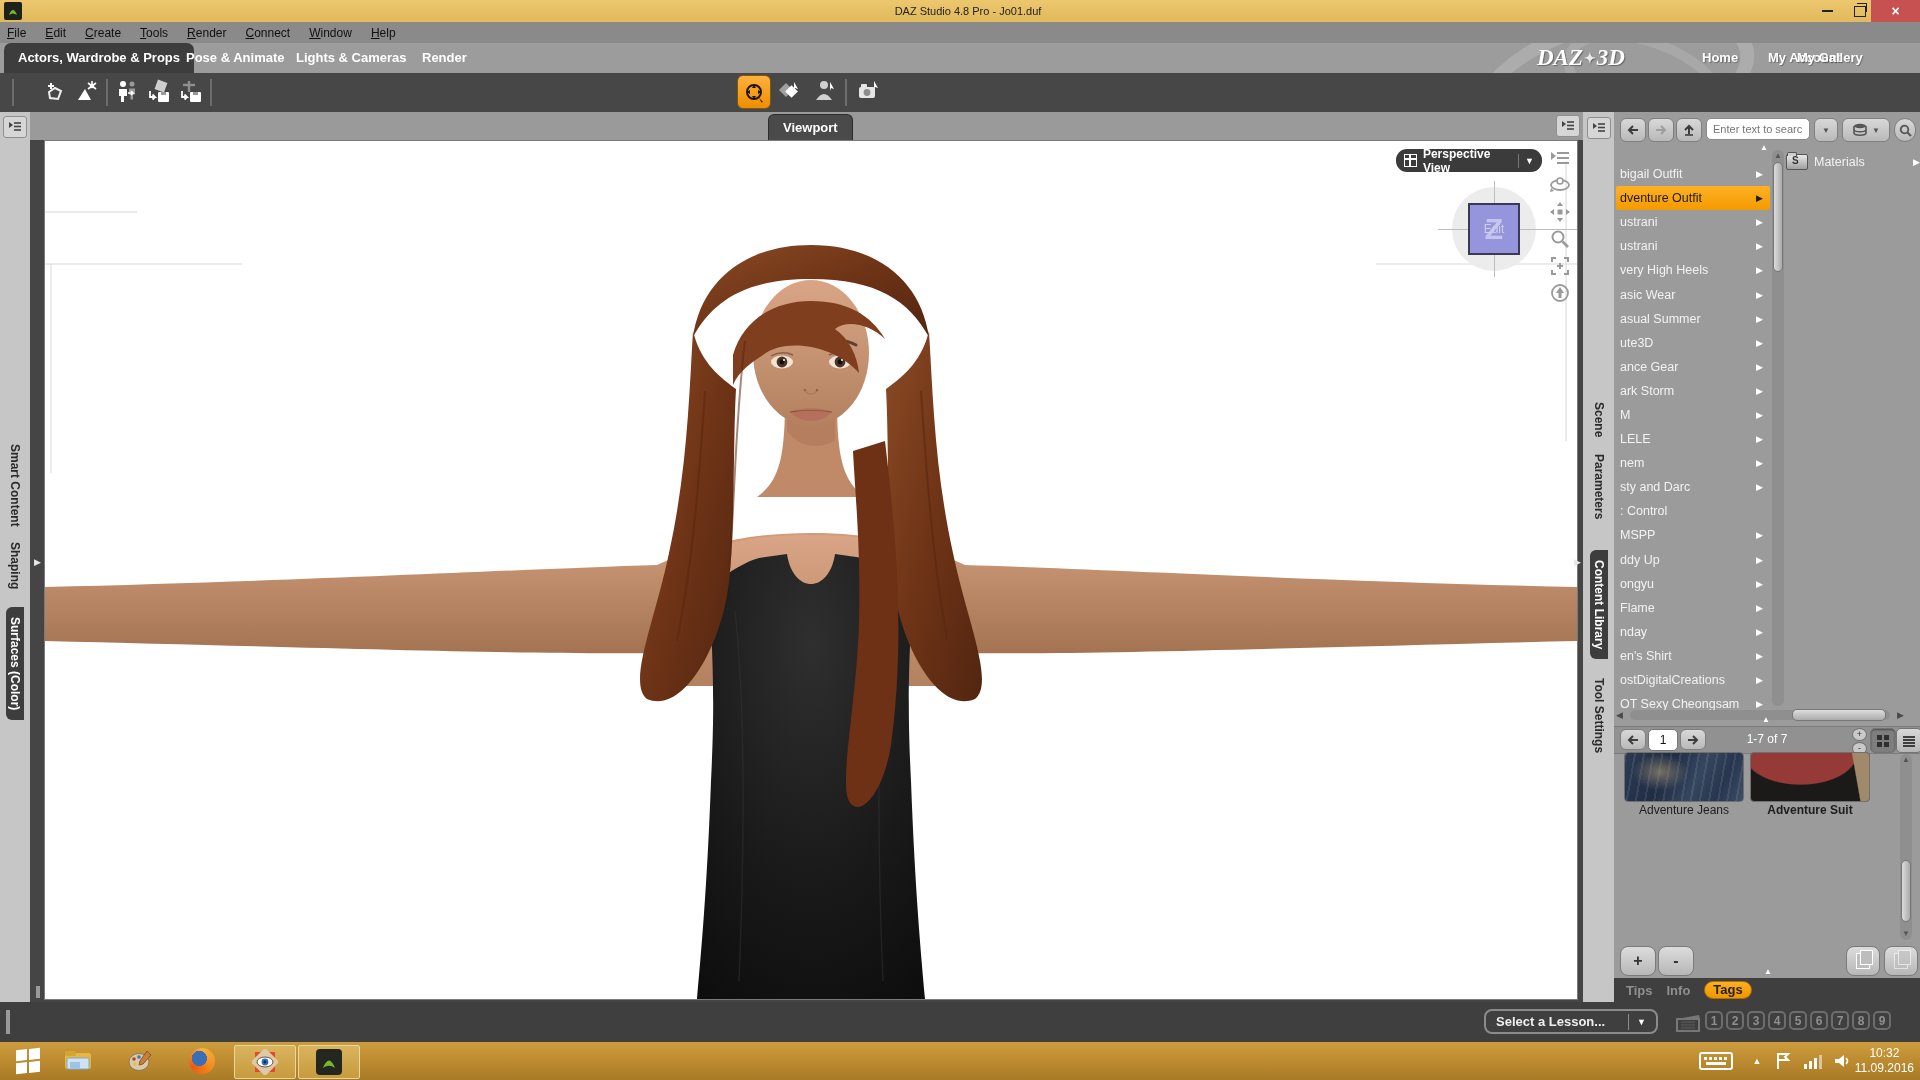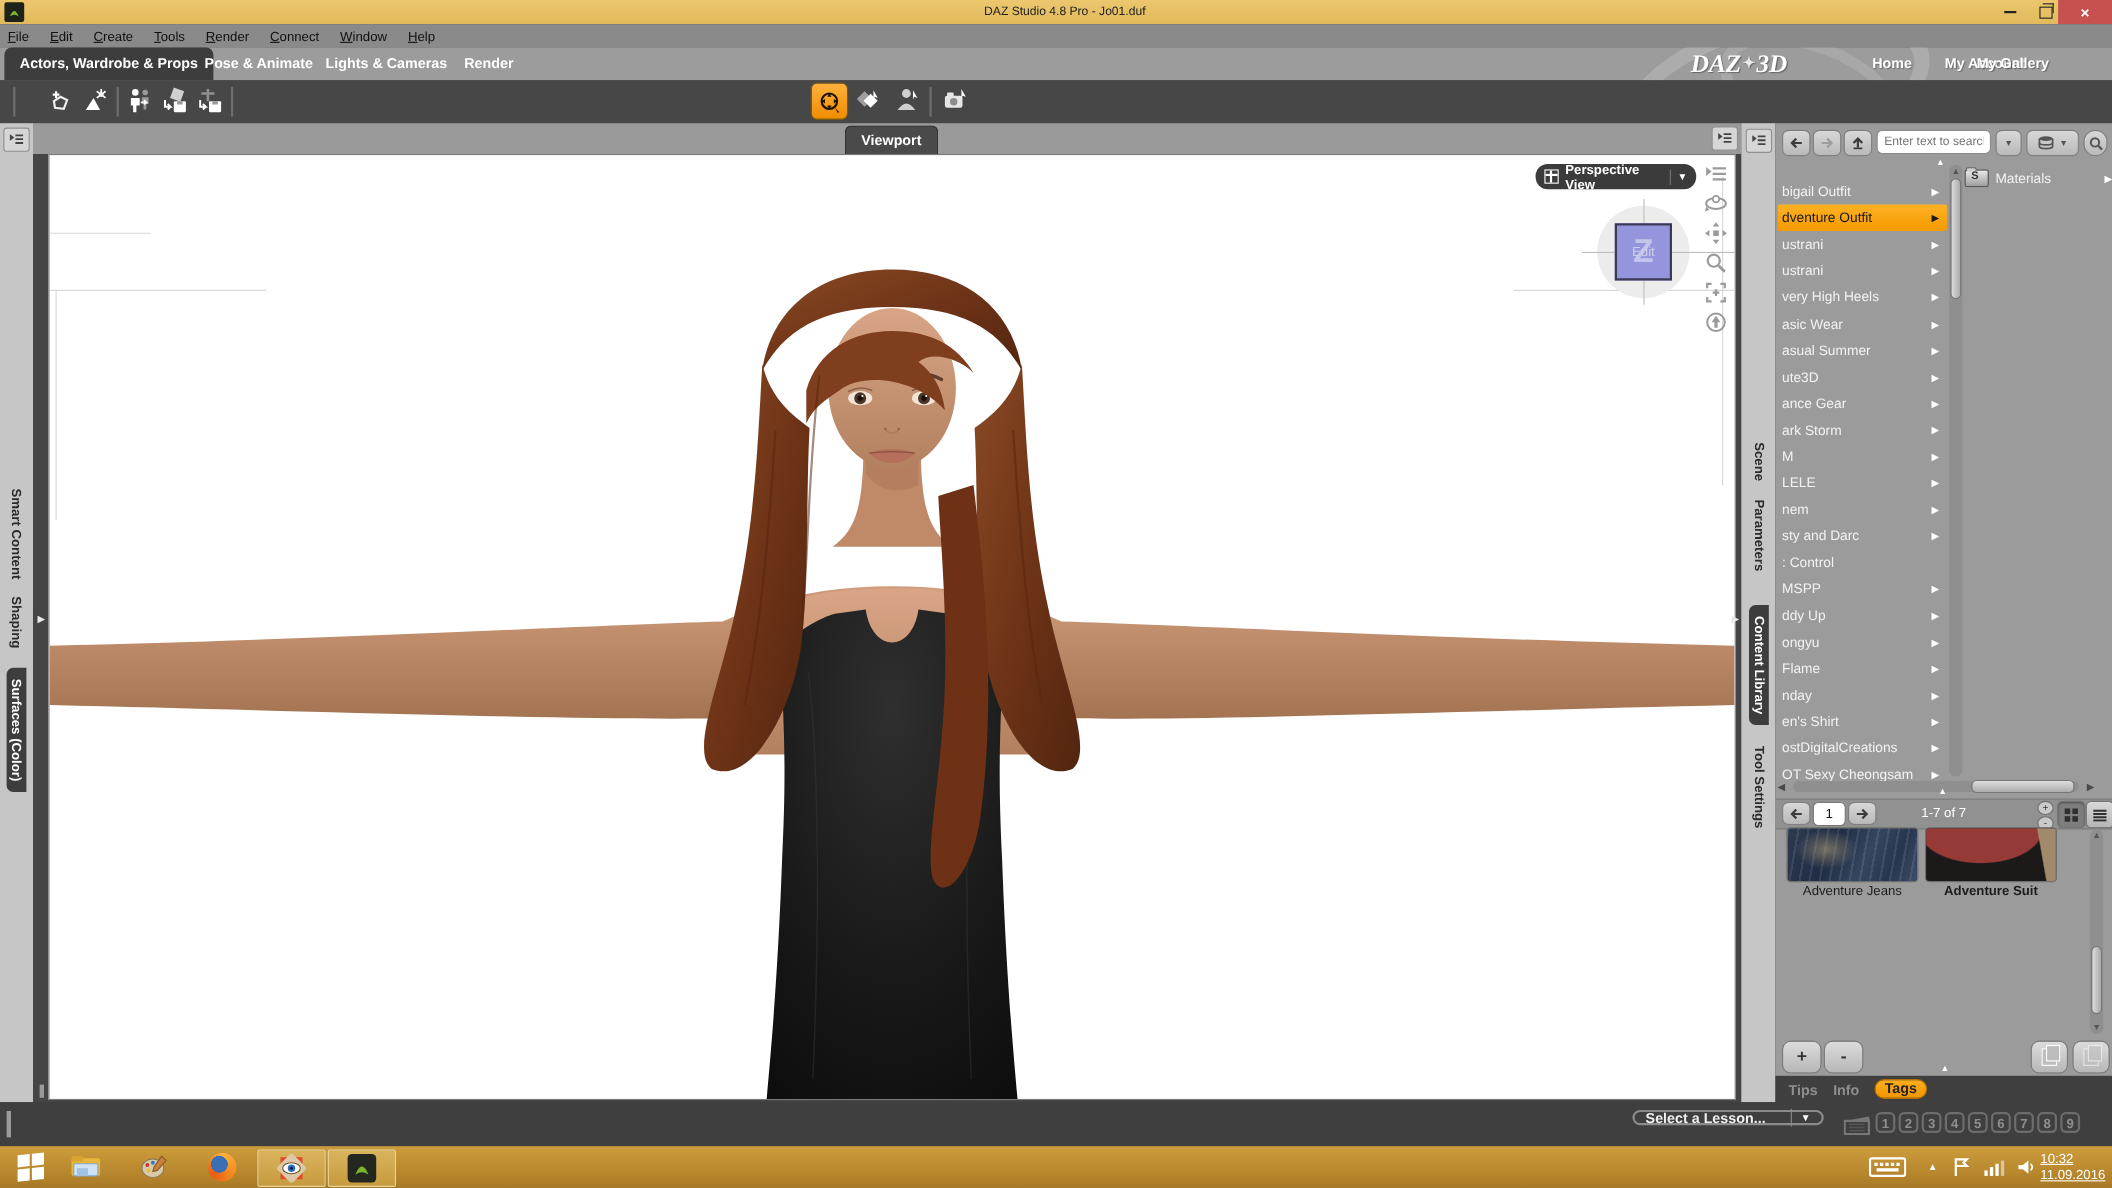--- a/index.html
+++ b/index.html
@@ -142,36 +142,36 @@
   .doc-ic{width:12px;height:14px;border:1.5px solid #fff;background:#bdbdbd;position:relative;}
   .doc-ic::before{content:"";position:absolute;left:3px;top:-4px;width:11px;height:13px;border:1.5px solid #fff;background:#bdbdbd;}
 
   .rp-footer{position:absolute;left:0;top:866px;width:306px;height:24px;background:#3f3f3f;display:flex;align-items:center;gap:14px;padding-left:12px;box-sizing:border-box;}
   .ftab{font-size:13px;font-weight:bold;color:#8f8f8f;}
   .ftab.tagsel{background:linear-gradient(180deg,#ffaf20,#f09500);color:#222;border:1px solid #b06f00;border-radius:9px;padding:0 8px;line-height:16px;}
 
   
   .lesson-bar{position:absolute;left:0;top:1002px;width:1920px;height:40px;background:#3f3f3f;}
   .lesson-tick{position:absolute;left:6px;top:8px;width:4px;height:24px;background:#9a9a9a;}
-  .lesson-dd{position:absolute;left:1484px;top:7px;width:174px;height:14px;border:2px solid #8b8b8b;border-radius:8px;
+  .lesson-dd{position:absolute;left:1484px;top:7px;width:174px;height:25px;border:2px solid #8b8b8b;border-radius:8px;
     box-sizing:border-box;display:flex;align-items:center;color:#efefef;font-size:13px;font-weight:bold;padding:0 10px;}
   .lesson-dd .sep{width:1px;height:16px;background:#8b8b8b;margin-left:auto;margin-right:8px;}
   .clapper{position:absolute;left:1676px;top:10px;width:26px;height:20px;color:#777;}
   .numrow{position:absolute;left:1705px;top:9px;display:flex;gap:3px;}
   .num-btn{width:18px;height:19px;border:2px solid #6d6d6d;border-radius:5px;color:#8f8f8f;font-size:12px;font-weight:bold;
     display:flex;align-items:center;justify-content:center;box-sizing:border-box;}
 
   
   .taskbar{position:absolute;left:0;top:1042px;width:1920px;height:38px;
     background:linear-gradient(180deg,#cc9c3c,#b9882e 60%,#a87a26);}
   .tb-item{position:absolute;top:3px;height:32px;display:flex;align-items:center;justify-content:center;}
   .tb-app{width:60px;border:1px solid #e8d6a0;background:linear-gradient(180deg,#d9b45e,#c79a3d);border-radius:2px;}
   .startlogo{display:grid;grid-template-columns:11px 11px;grid-template-rows:11px 11px;gap:2px;transform:skewY(-6deg);}
   .startlogo span{background:#fff;}
-  .tray-text{position:absolute;right:6px;top:4px;text-align:left;color:#fff;font-size:12px;line-height:15px;text-decoration:underline;}
+  .tray-text{position:absolute;right:6px;top:4px;text-align:center;color:#fff;font-size:12px;line-height:15px;}
 </style>
 </head>
 <body>
 
 <div class="app">
 
   <div class="titlebar">
     <div class="app-icon">
       <svg width="12" height="12" viewBox="0 0 12 12">
           <path d="M2,10 Q6,0 10,10 Q6,7 2,10Z" fill="#7ab52a"></path>

